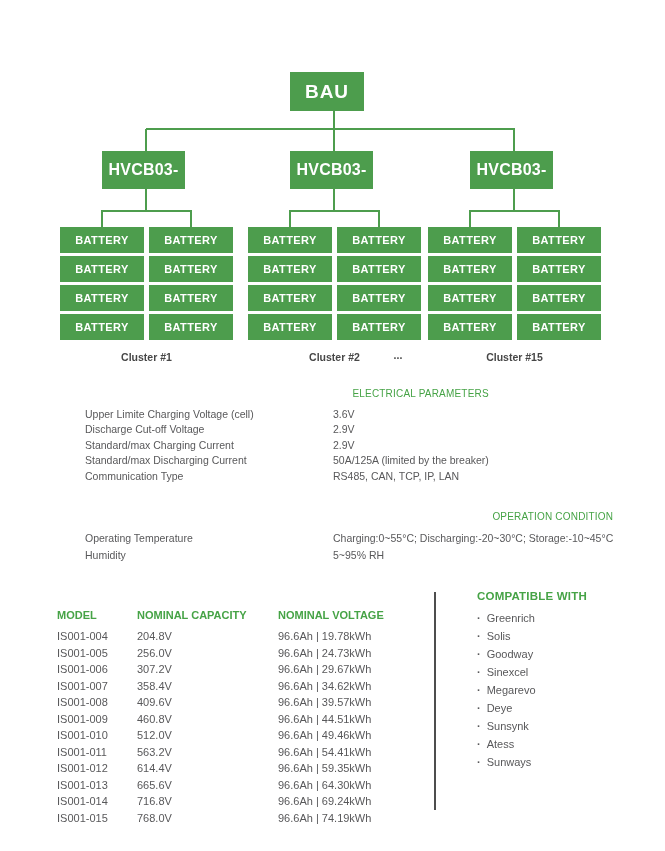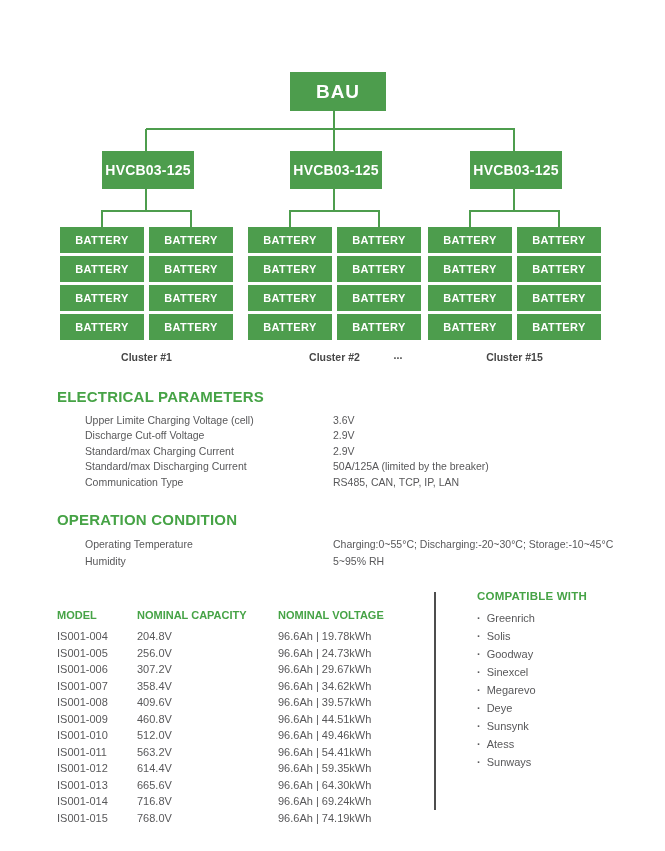--- a/index.html
+++ b/index.html
@@ -5,41 +5,41 @@
   html,body{margin:0;padding:0;background:#fff;}
   .page{
     position:relative;width:665px;height:851px;background:#fff;
     font-family:"Liberation Sans",sans-serif;overflow:hidden;
     --green:#4d9d4d;--hgreen:#46a346;--text:#58585a;--label:#474747;--div:#4e4e4e;
   }
   
   .diagram{position:absolute;inset:0;}
   .gbox{position:absolute;background:var(--green);color:#fff;font-weight:bold;text-align:center;}
   .gline{position:absolute;background:var(--green);}
-  .bau{left:290px;top:72px;width:96px;height:39px;line-height:39px;font-size:19px;letter-spacing:1px;}
+  .bau{left:290px;top:72px;width:74px;height:39px;line-height:39px;font-size:19px;letter-spacing:1px;}
   .bau-stem{left:333px;top:111px;width:2px;height:18px;}
   .trunk{left:146px;top:128px;width:369px;height:2px;}
   .drop{top:129px;width:2px;height:23px;}
   .d0{left:145px}.d1{left:333px}.d2{left:513px}
   .cluster{position:absolute;top:151px;width:173px;height:220px;}
-  .hvcb{left:42px;top:0;width:92px;height:38px;line-height:38px;font-size:14px;letter-spacing:.2px;}
+  .hvcb{left:42px;top:0;width:83px;height:38px;line-height:38px;font-size:16px;letter-spacing:.2px;}
   .cdrop{left:85px;top:38px;width:2px;height:21px;}
   .splitbar{left:41px;top:59px;width:91px;height:2px;}
   .stub{top:60px;width:2px;height:16px;}
   .sl{left:41px}.sr{left:130px}
   .bgrid{position:absolute;left:0;top:76px;display:grid;grid-template-columns:84px 84px;gap:3px 5px;}
   .bbox{height:26px;line-height:26px;background:var(--green);color:#fff;font-weight:bold;
         text-align:center;font-size:11px;letter-spacing:.4px;}
   .cluster-label{position:absolute;left:0;top:200px;width:173px;text-align:center;
         font-weight:bold;font-size:10.5px;color:var(--label);}
   .ellipsis{position:absolute;left:380px;top:349px;width:36px;text-align:center;
         font-weight:bold;font-size:10.5px;color:var(--label);}
   
   .spec{position:absolute;left:57px;}
-  .spec h2{margin:0 0 8px;font-size:15px;font-weight:bold;color:var(--hgreen);letter-spacing:.2px;}
+  .spec h2{margin:0 0 8px;font-size:10px;font-weight:normal;color:var(--hgreen);letter-spacing:.2px;text-align:right;}
   .prow{display:flex;font-size:10.5px;color:var(--text);line-height:15.4px;margin-left:28px;}
   .prow .plabel{width:248px;flex:none;}
   .electrical{top:388px;}
   .operation{top:511px;}
   .operation .prow{line-height:17px;}
   
   .models{position:absolute;left:57px;top:590px;}
   .mgrid{display:grid;grid-template-columns:80px 141px 160px;}
   .mhead{font-size:11px;font-weight:bold;color:var(--hgreen);line-height:14px;padding-bottom:6px;margin-top:18px;}
   .mcell{font-size:11px;color:var(--text);line-height:16.5px;}

